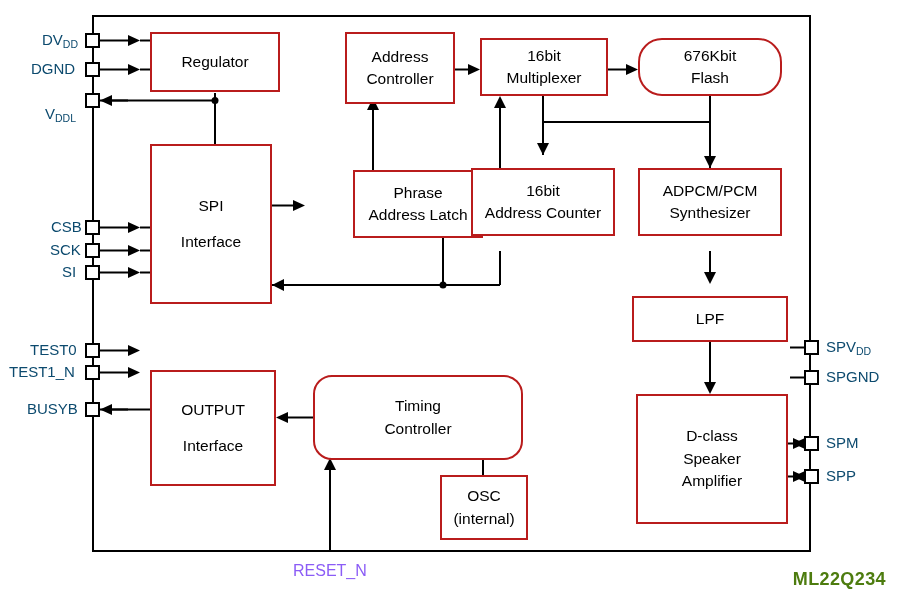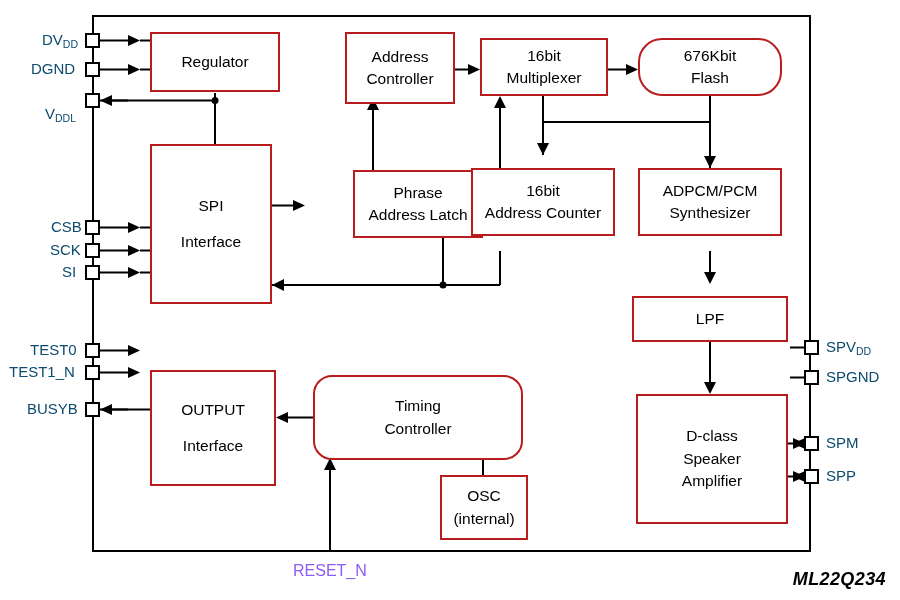--- a/index.html
+++ b/index.html
@@ -50,24 +50,23 @@
     vertical-align: baseline;
     position: relative;
     top: 3px;
   }
   .partno {
     position: absolute;
     right: 14px;
     bottom: 10px;
     font-size: 18px;
     font-weight: bold;
-    color: #000000;
+    color: #4d7c0f;
     letter-spacing: 0.4px;
     z-index: 4;
-    font-style: italic;
   }
   .bottomlabel {
     position: absolute;
     font-size: 16px;
     color: #8b5cf6;
     z-index: 4;
   }
 </style>
 </head>
 <body>

